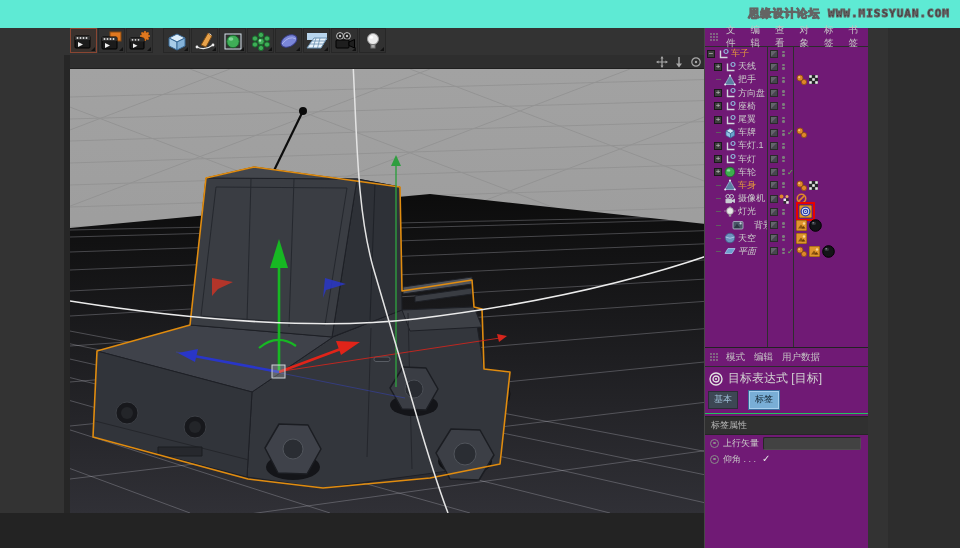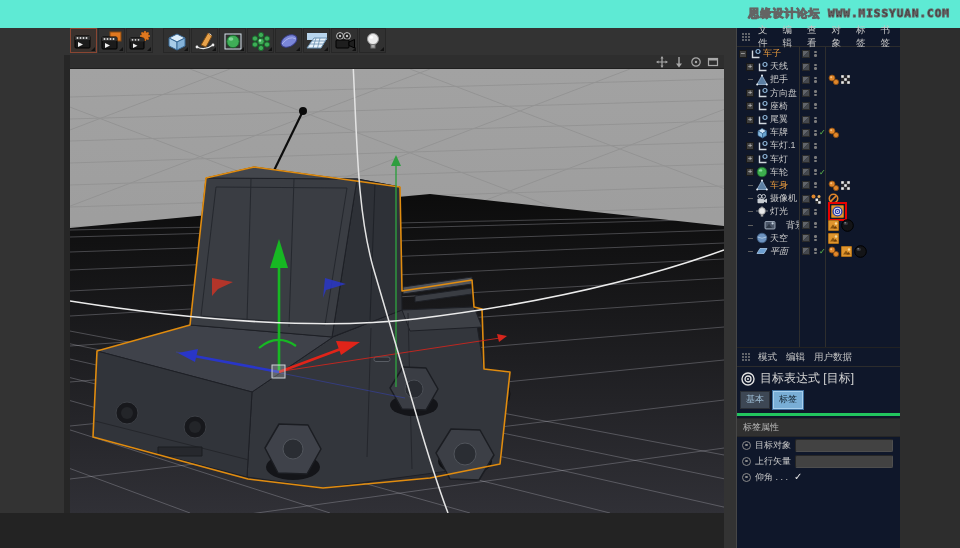--- a/index.html
+++ b/index.html
@@ -22,21 +22,21 @@
   
   #viewport{left:70px;top:55px;width:654px;height:458px;background:#9c9c9c;}
   #vpband{left:0;top:0;width:654px;height:14px;background:#2e2e2e;border-bottom:1px solid #1f1f1f;
           display:flex;justify-content:flex-end;align-items:center;gap:5px;padding-right:5px;box-sizing:border-box;}
   #vpsvg{left:0;top:14px;}
   #leftstrip{left:0;top:28px;width:70px;height:485px;background:#333333;}
   #leftsliver{left:64px;top:55px;width:6px;height:458px;background:#262626;}
   #bottomstrip{left:0;top:513px;width:724px;height:35px;background:#232323;}
   
   #gutter{left:888px;top:28px;width:72px;height:520px;background:#2d2d2d;}
-  #panel{left:736px;top:28px;width:164px;height:520px;background:#0f172a;border-left:1px solid #474747;box-sizing:border-box;}
+  #panel{left:704px;top:28px;width:164px;height:520px;background:#701a75;border-left:1px solid #474747;box-sizing:border-box;}
   .pmenu{height:18px;display:flex;align-items:center;gap:9px;padding:0 4px;border-bottom:1px solid #2c2c2c;}
   .pmenu .mi{font-size:9.5px;color:#c6c6c6;cursor:default;}
   .grip{display:inline-block;margin-right:-2px;}
   
   #ombody{position:relative;height:300px;overflow:hidden;}
   .omsep{position:absolute;top:0;bottom:0;width:1px;background:#2e2e2e;}
   .orow{height:13.2px;display:flex;align-items:center;font-size:9px;color:#c9c9c9;position:relative;}
   .o-tree{width:62px;display:flex;align-items:center;overflow:hidden;flex:none;box-sizing:border-box;}
   .o-layer{width:13px;flex:none;display:flex;justify-content:center;}
   .o-dots{width:7px;flex:none;display:flex;flex-direction:column;align-items:center;gap:1px;}
@@ -46,21 +46,21 @@
   .exp{width:8px;height:8px;flex:none;background:#3f3f3f;border:1px solid #191919;color:#cccccc;
        font-size:8px;line-height:6px;text-align:center;margin-right:2px;box-sizing:border-box;}
   .leafdash{width:5px;height:1px;background:#5f5f5f;flex:none;margin:0 3px 0 2px;}
   .oname{margin-left:2px;white-space:nowrap;}
   .sel-orange{color:#e2973d;}
   .taghl{display:inline-flex;border:2px solid #e80200;padding:1px;margin:-3px 0;}
   
   #am{border-top:1px solid #222222;}
   #amtitle{display:flex;align-items:center;gap:5px;padding:3px 4px 2px 4px;}
   #amtitle .t{font-size:12px;color:#d2d2d2;}
-  #amtabs{display:flex;gap:3px;padding:2px 3px 4px 3px;border-bottom:3px solid #22c55e;}
+  #amtabs{display:flex;gap:11px;padding:2px 3px 4px 3px;border-bottom:1px solid #22c55e;}
   .amtab{font-size:9px;padding:1px 5px 2px 5px;background:#3d4754;color:#9fc0d8;
          border:1px solid #2a2f36;cursor:default;}
   .amtab.active{background:#79aed6;color:#132330;border:1px solid #a8d0ee;outline:1px solid #3c6e9c;}
   #amsect{font-size:9px;color:#b8b8b8;background:#303030;border-top:1px solid #262626;
           border-bottom:1px solid #262626;padding:2px 6px;margin-top:2px;}
   .aprow{height:16px;display:flex;align-items:center;padding-left:5px;font-size:9px;color:#c8c8c8;}
   .circ{width:7px;height:7px;border:1.4px solid #8a8a8a;border-radius:50%;margin-right:4px;flex:none;
         display:flex;align-items:center;justify-content:center;}
   .circ i{width:2.5px;height:2.5px;background:#8a8a8a;border-radius:50%;}
   .afield{width:96px;height:11px;margin-left:4px;background:#424242;border-radius:2px;
@@ -951,27 +951,20 @@
     <div id="amtabs">
         <span class="amtab">基本</span>
         <span class="amtab active">标签</span>
       </div>
     <div id="amsect">标签属性</div>
     <div id="amprops">
         <div class="aprow">
           <span class="circ">
             <i></i>
           </span>
-          <span>目标对象</span>
-          <span class="afield"></span>
-        </div>
-        <div class="aprow">
-          <span class="circ">
-            <i></i>
-          </span>
           <span>上行矢量</span>
           <span class="afield"></span>
         </div>
         <div class="aprow">
           <span class="circ">
             <i></i>
           </span>
           <span>仰角 . . .</span>
           <span class="acheck">✓</span>
         </div>

